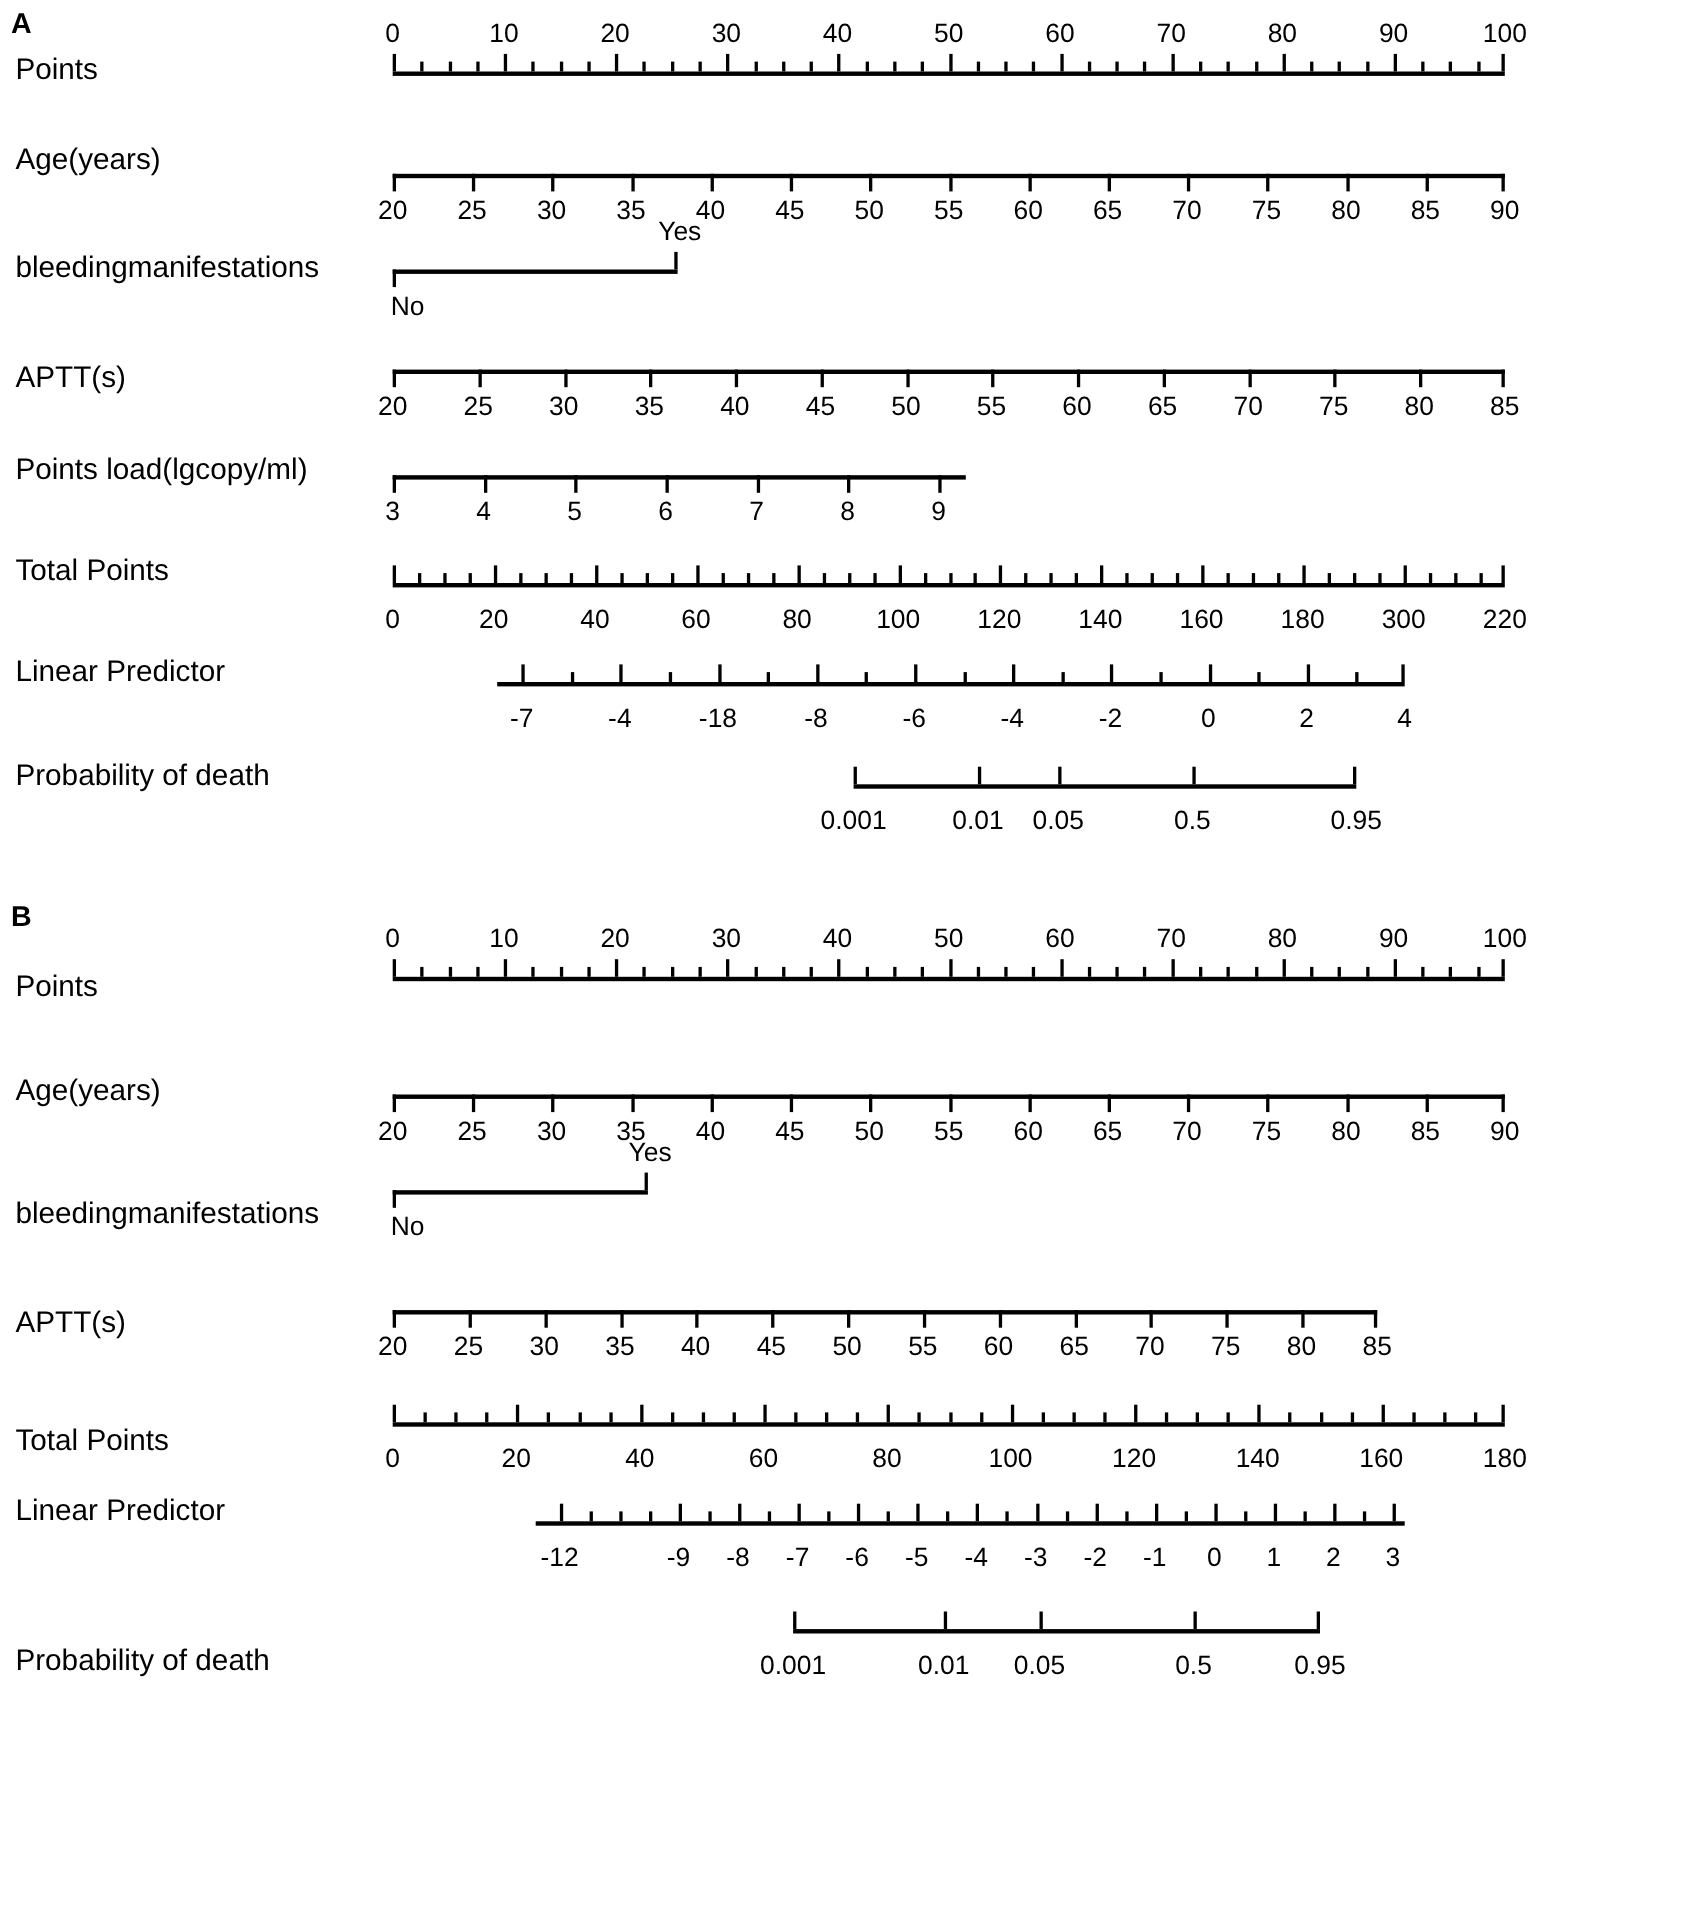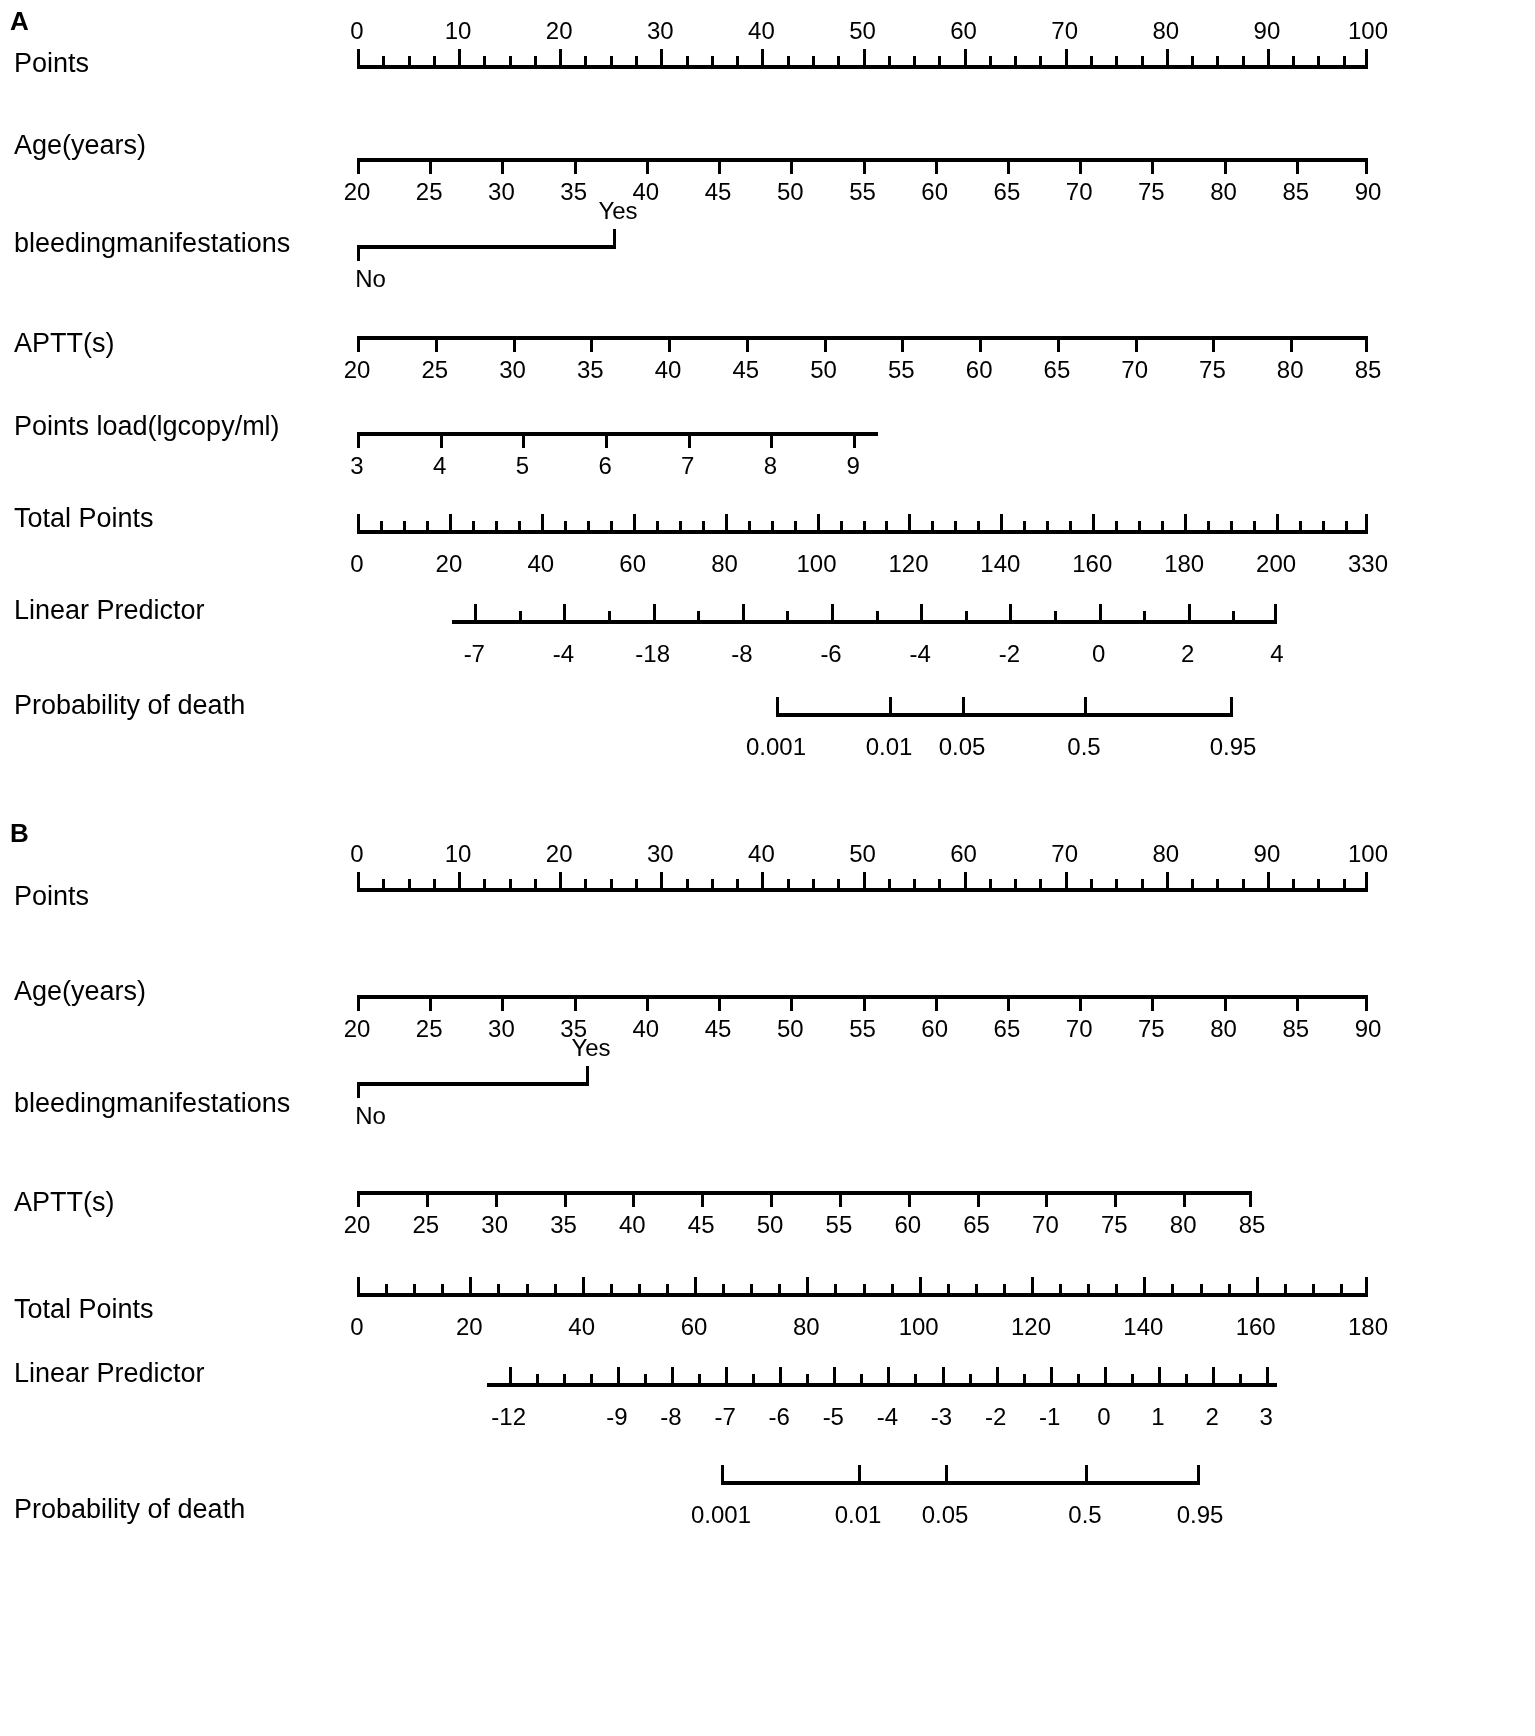--- a/index.html
+++ b/index.html
@@ -271,23 +271,23 @@
       <div class="tlabel below" style="left: 459.545px;">100</div>
       <div class="tick up major" style="left: 551.455px;"></div>
       <div class="tlabel below" style="left: 551.455px;">120</div>
       <div class="tick up major" style="left: 643.364px;"></div>
       <div class="tlabel below" style="left: 643.364px;">140</div>
       <div class="tick up major" style="left: 735.273px;"></div>
       <div class="tlabel below" style="left: 735.273px;">160</div>
       <div class="tick up major" style="left: 827.182px;"></div>
       <div class="tlabel below" style="left: 827.182px;">180</div>
       <div class="tick up major" style="left: 919.091px;"></div>
-      <div class="tlabel below" style="left: 919.091px;">200</div>
+      <div class="tlabel below" style="left: 919.091px;">300</div>
       <div class="tick up major" style="left: 1008px;"></div>
-      <div class="tlabel below" style="left: 1011px;">330</div>
+      <div class="tlabel below" style="left: 1011px;">220</div>
     </div>
     <div class="row-label" style="left: 14px; top: 595px;">Linear Predictor</div>
     <div class="axis" style="left: 452px; top: 620px; width: 825px;">
       <div class="axis-line"></div>
       <div class="tick up minor" style="left: 66.8919px;"></div>
       <div class="tick up minor" style="left: 156.081px;"></div>
       <div class="tick up minor" style="left: 245.27px;"></div>
       <div class="tick up minor" style="left: 334.459px;"></div>
       <div class="tick up minor" style="left: 423.649px;"></div>
       <div class="tick up minor" style="left: 512.838px;"></div>

